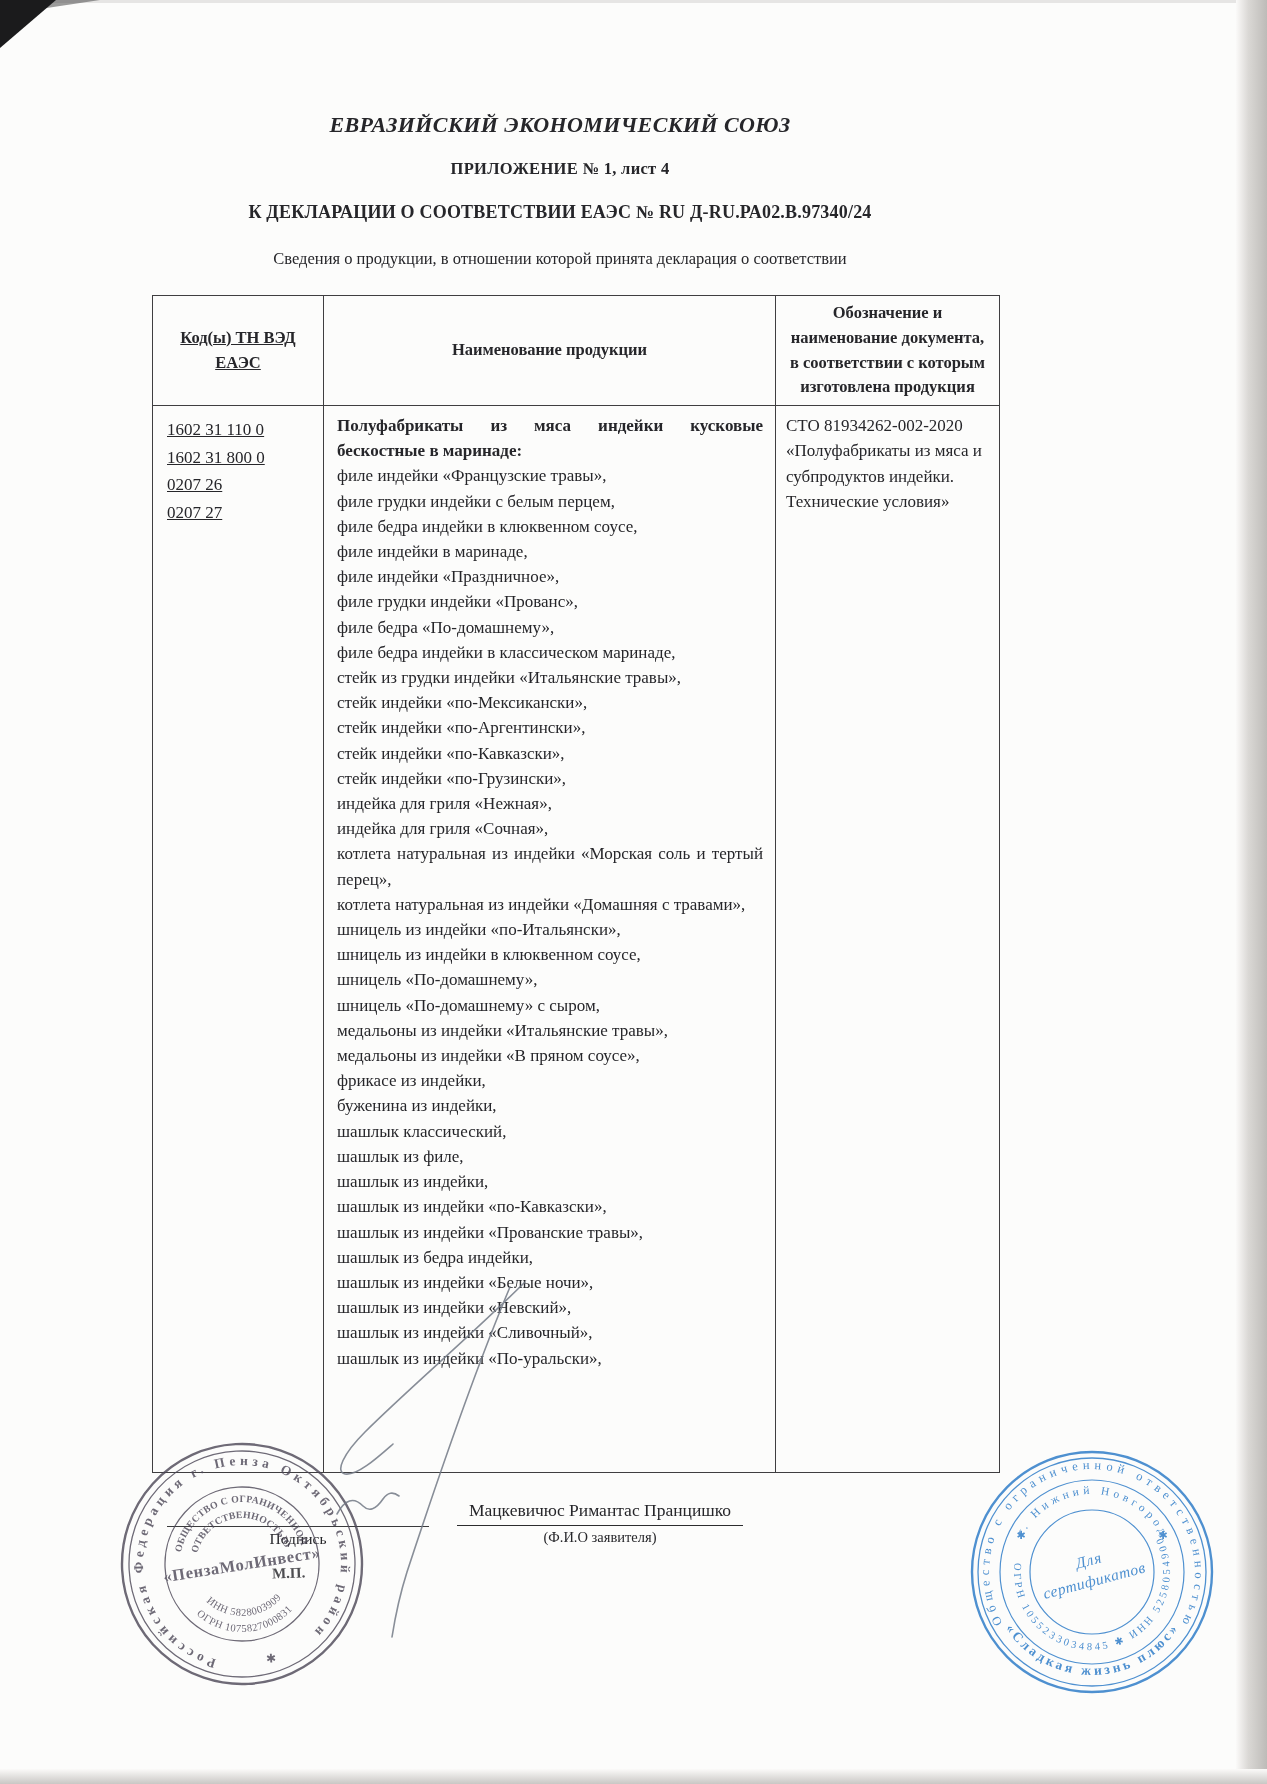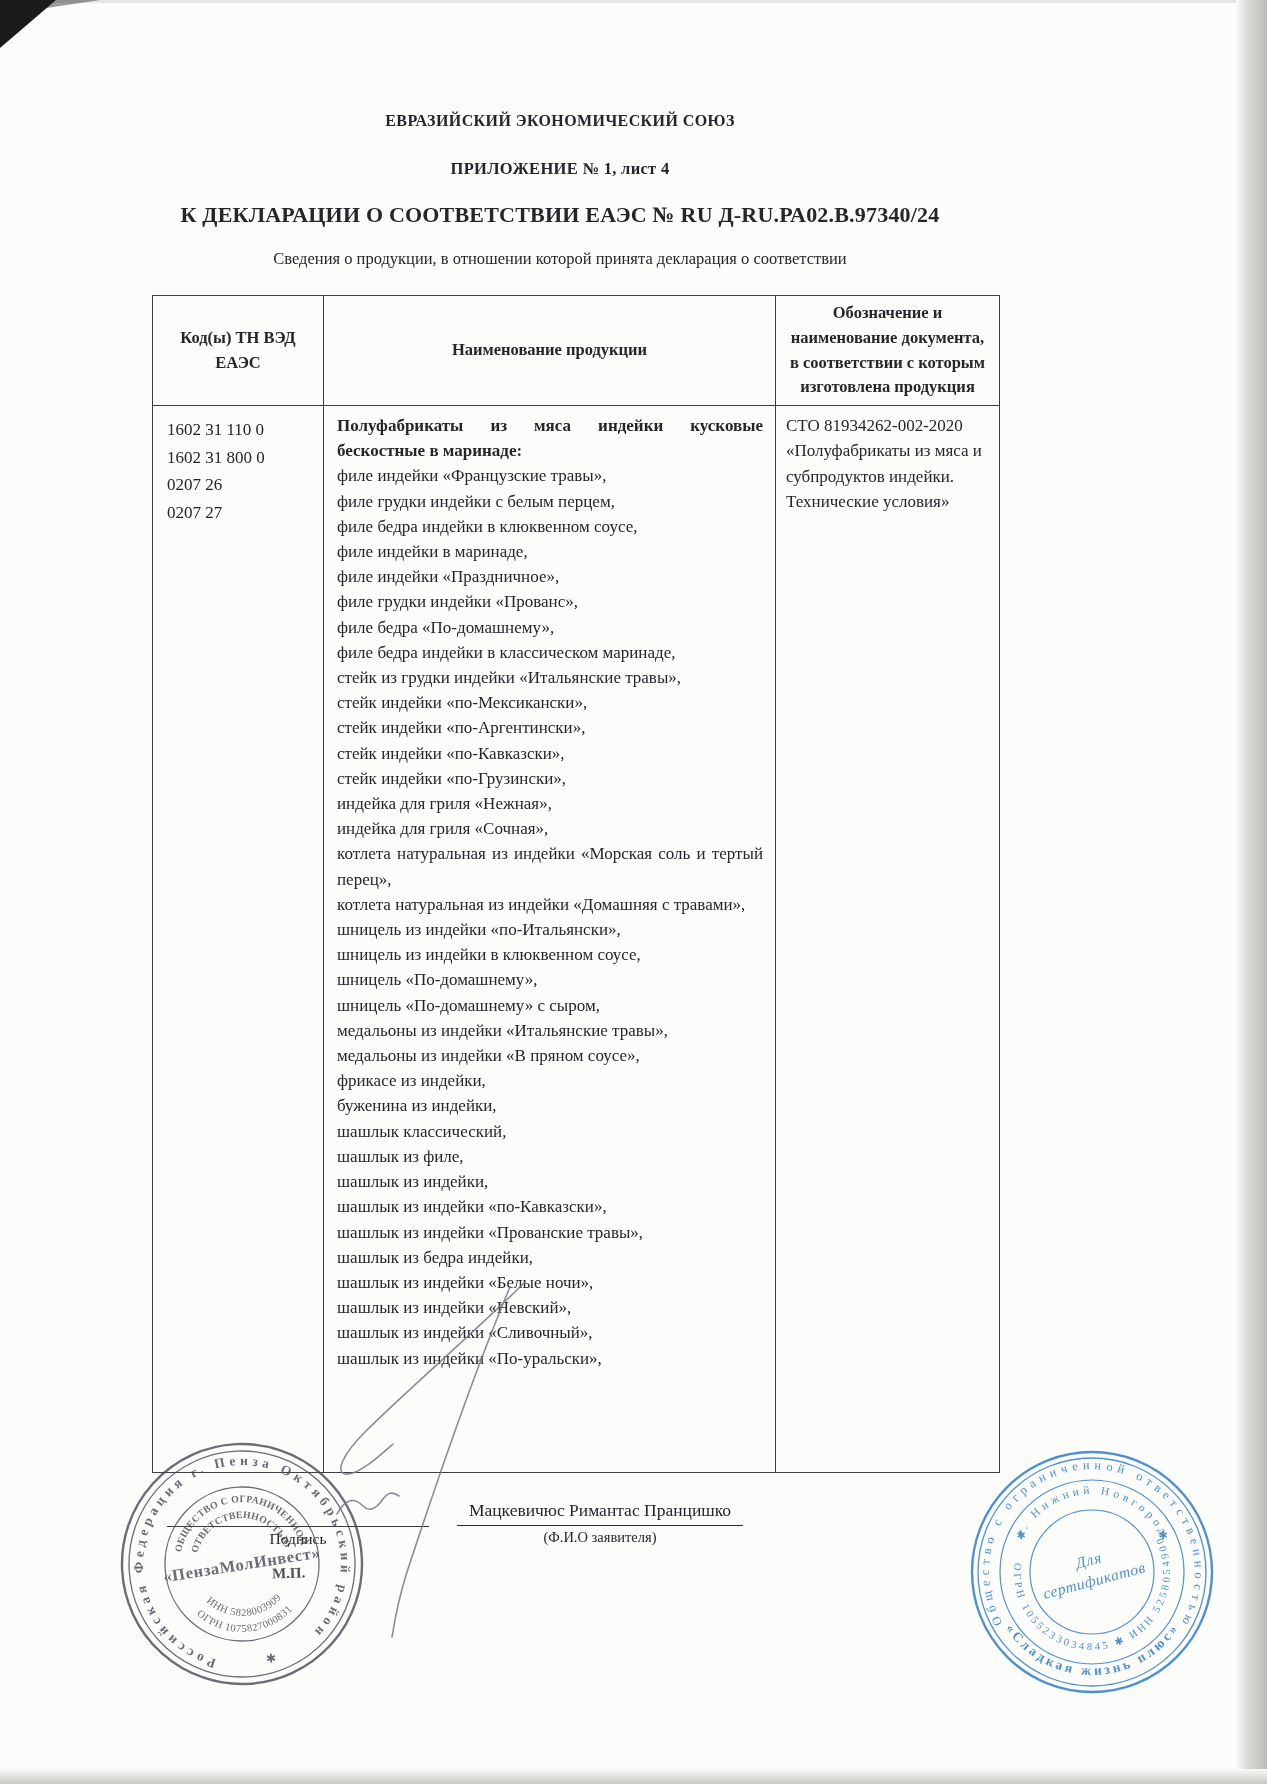--- a/index.html
+++ b/index.html
@@ -15,36 +15,36 @@
           clip-path:polygon(0 0,56px 0,0 48px);}
   .wedge2{position:absolute;left:0;top:0;width:102px;height:18px;background:#4a4a4a;opacity:.55;
           clip-path:polygon(0 0,100px 0,0 15px);}
   .top-strip{position:absolute;left:0;top:0;width:100%;height:3px;background:#dddcda;opacity:.7;}
   .right-band{position:absolute;top:0;left:1236px;width:31px;height:100%;
           background:linear-gradient(to right,#fbfaf9 0%,#dad8d5 40%,#bdbbb8 100%);}
   .bottom-band{position:absolute;left:0;top:1769px;width:100%;height:15px;
           background:linear-gradient(to bottom,#fbfaf9 0%,#c9c7c4 100%);}
   
   .heads{position:absolute;left:0;top:0;width:1120px;text-align:center;}
-  .t1{position:absolute;top:112px;width:100%;font-weight:bold;font-size:16px;letter-spacing:.4px;}
+  .t1{position:absolute;top:112px;width:100%;font-weight:bold;font-size:22px;letter-spacing:.4px;font-style:italic;}
   .t2{position:absolute;top:159px;width:100%;font-weight:bold;font-size:16.5px;letter-spacing:.3px;}
-  .t3{position:absolute;top:202px;width:100%;font-weight:bold;font-size:22px;letter-spacing:.2px;}
+  .t3{position:absolute;top:202px;width:100%;font-weight:bold;font-size:18px;letter-spacing:.2px;}
   .t4{position:absolute;top:249px;width:100%;font-size:16.5px;}
   
   .decl-table{
     position:absolute;left:152px;top:295px;width:848px;height:1178px;
     border:1.8px solid #3f3e40; box-sizing:border-box;
     display:grid; grid-template-columns:171px 452px 1fr; grid-template-rows:110px 1fr;
     font-size:17px;
   }
   .cell{box-sizing:border-box;}
   .hcell{display:flex;align-items:center;justify-content:center;text-align:center;
          font-weight:bold;font-size:16.5px;line-height:1.5;border-bottom:1.6px solid #3f3e40;
          white-space:pre-line;padding:2px 6px;}
-  .bcol1{border-right:1.4px solid #3f3e40;}
+  .bcol1{border-right:1.4px solid #3f3e40;text-decoration:underline;}
   .bcol2{border-right:1.4px solid #3f3e40;}
   .codes{padding:10px 18px 0 14px;line-height:27.5px;}
   .prodcell{padding:7px 12px 0 13px;line-height:25.2px;}
   .intro{font-weight:bold;text-align:justify;}
   .pline{text-align:justify;}
   .doccell{padding:7px 8px 0 10px;line-height:25.4px;}
   
   .sig-wrap{position:absolute;left:380px;top:1500px;width:440px;text-align:center;}
   .sig-name{display:inline-block;font-size:17.5px;border-bottom:1.6px solid #2c2c2e;
             padding:0 12px 4px 12px;}

